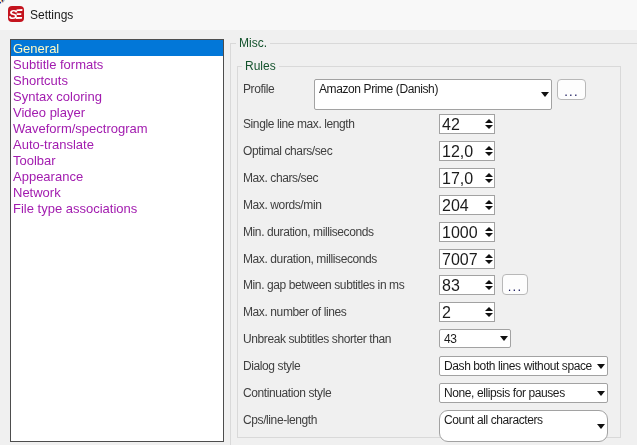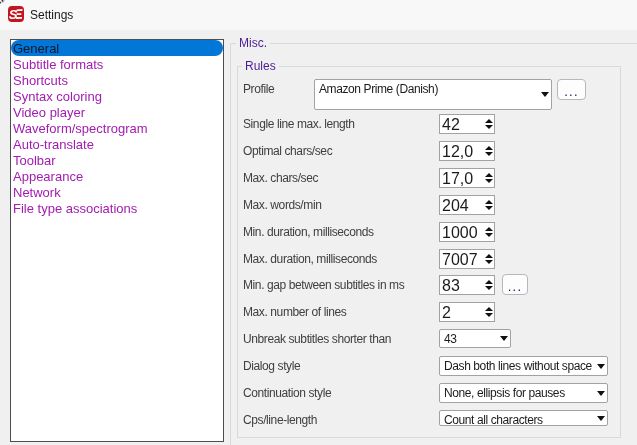--- a/index.html
+++ b/index.html
@@ -10,25 +10,25 @@
   position:relative;
   overflow:hidden;
   -webkit-font-smoothing:antialiased;
 }
 .titlebar { position:absolute; left:0; top:0; width:637px; height:30px; background:#f8f8f8; }
 .seicon { position:absolute; left:8px; top:6px; width:16px; height:16px; }
 .title { position:absolute; left:30px; top:8px; font-size:12px; color:#1b1b1b; }
 .corner { position:absolute; left:0; top:0; }
 .listbox { position:absolute; left:10px; top:39px; width:214px; height:403px; background:#ffffff; border:1px solid #4d4d4d; }
 .item { height:16px; line-height:16px; padding-left:2px; padding-top:1px; font-size:13px; color:#a21caf; white-space:nowrap; }
-.item.sel { background:#0277d8; color:#0f172a;border-radius:8px; }
+.item.sel { background:#0277d8; color:#fef9c3; }
 .gb { position:absolute; border:1px solid #d9d9d9; }
 .gb-misc { left:230px; top:43px; width:500px; height:500px; }
 .gb-rules { left:237px; top:66px; width:384px; height:372px; }
-.gblabel { position:absolute; background:#f0f0f0; font-size:12px; color:#4c1d95; padding:0 3px; line-height:12px; }
+.gblabel { position:absolute; background:#f0f0f0; font-size:12px; color:#14532d; padding:0 3px; line-height:12px; }
 .lbl { position:absolute; left:243px; font-size:12px; letter-spacing:-0.4px; color:#404040; line-height:20px; white-space:nowrap; }
 .combo { position:absolute; background:#fff; border:1px solid #a2a2a2; border-radius:2px; font-size:12px; color:#1b1b1b; }
 .combo .txt { position:absolute; left:4px; top:0; line-height:19px; letter-spacing:-0.4px; white-space:nowrap; }
 .arrow { position:absolute; right:2px; top:50%; margin-top:-2.5px; width:0; height:0; border-left:4px solid transparent; border-right:4px solid transparent; border-top:5px solid #111; }
 .spin { position:absolute; left:439px; width:56px; height:20px; background:#fff; border:1px solid #a2a2a2; font-size:16px; color:#1b1b1b; }
 .spin .txt { position:absolute; left:2px; top:0; line-height:20px; }
 .spin .up { position:absolute; right:1px; top:4px; width:0; height:0; border-left:4.5px solid transparent; border-right:4.5px solid transparent; border-bottom:4.5px solid #111; }
 .spin .dn { position:absolute; right:1px; bottom:4px; width:0; height:0; border-left:4.5px solid transparent; border-right:4.5px solid transparent; border-top:4.5px solid #111; }
 .btn { position:absolute; background:#fdfdfd; border:1px solid #b8b8b8; border-radius:4px; color:#111; }
 .btn .dots { position:absolute; left:0; right:0; bottom:3px; text-align:center; font-size:13px; line-height:9px; letter-spacing:1.2px; color:#15155a; }
@@ -142,16 +142,16 @@
     <div class="arrow"></div>
   </div>
   <div class="combo" style="left:439px; top:356px; width:169px; height:20px;">
     <div class="txt">Dash both lines without space</div>
     <div class="arrow"></div>
   </div>
   <div class="combo" style="left:439px; top:383px; width:169px; height:20px;">
     <div class="txt">None, ellipsis for pauses</div>
     <div class="arrow"></div>
   </div>
-  <div class="combo" style="left:439px; top:410px; width:169px; height:16px;">
+  <div class="combo" style="left:439px; top:410px; width:169px; height:32px;border-radius:9px;">
     <div class="txt">Count all characters</div>
     <div class="arrow"></div>
   </div>
 
 </body></html>

